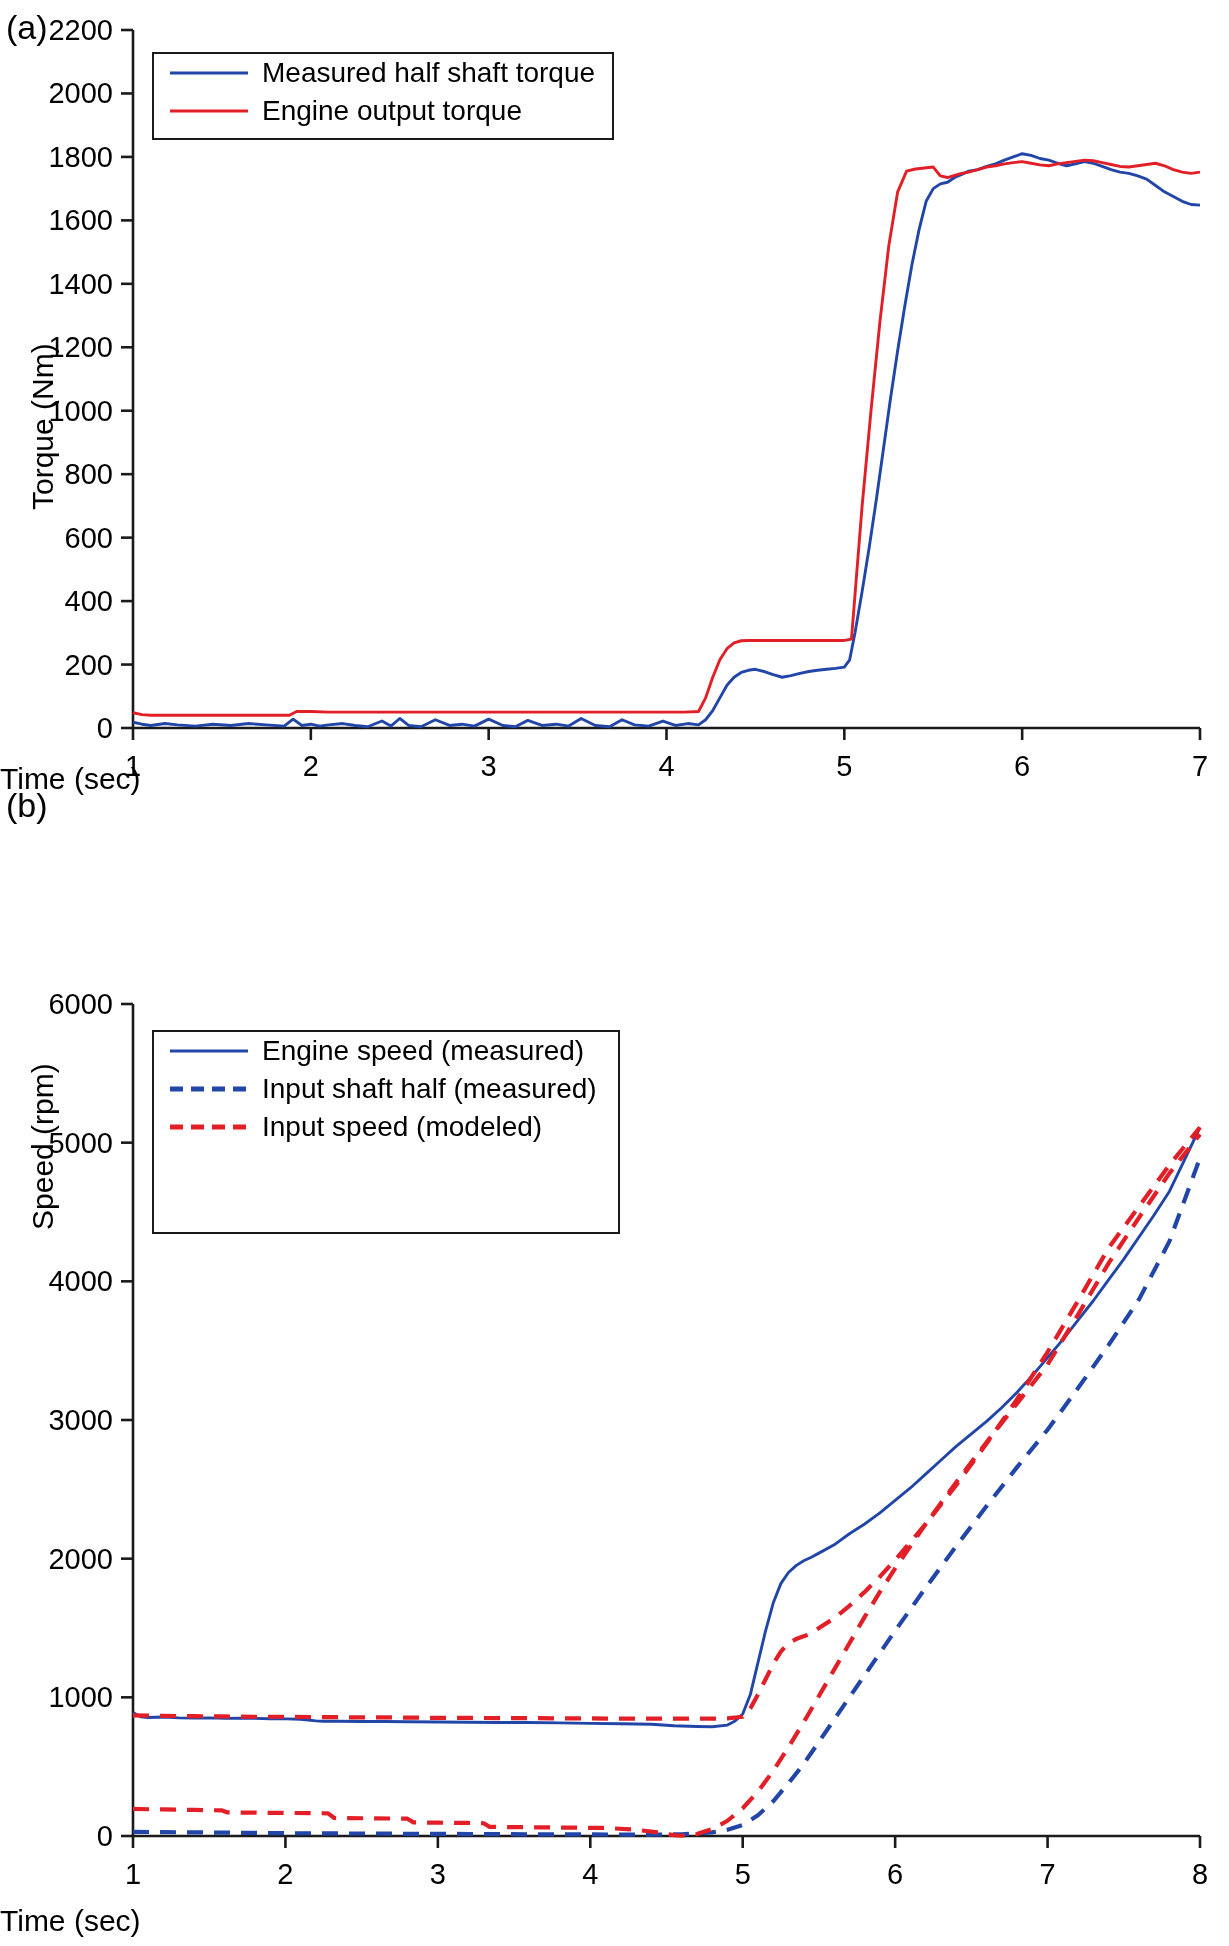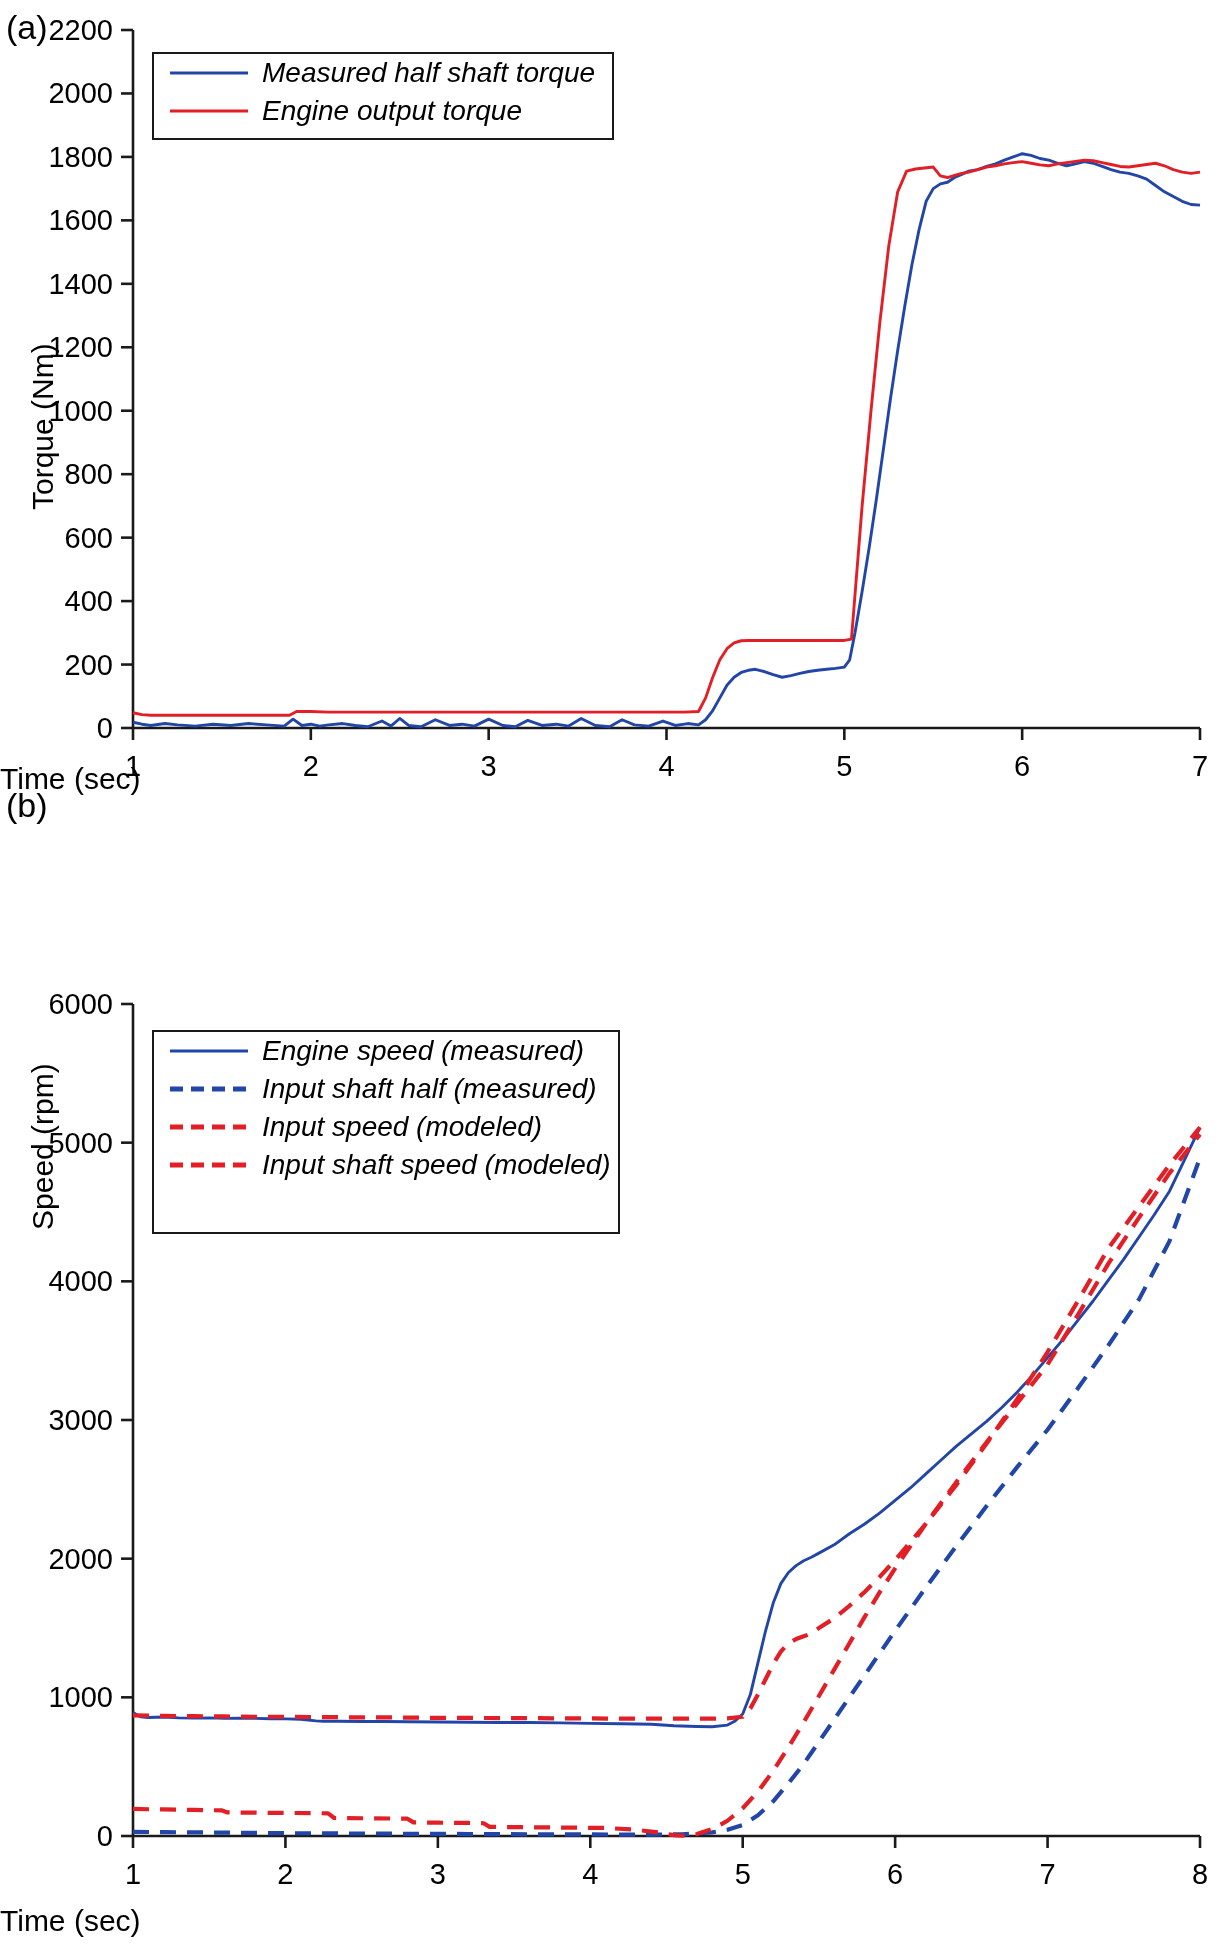--- a/index.html
+++ b/index.html
@@ -22,21 +22,21 @@
   .tick-text{font-size:29px;font-family:"Liberation Sans",sans-serif;fill:#000;}
   .legend-box{
     position:absolute;
     border:2px solid #1a1a1a;
     background:#ffffff;
     box-sizing:border-box;
   }
   .legend-row{display:flex;align-items:center;height:38px;}
   .legend-swatch{width:78px;height:0;margin:0 14px 0 16px;position:relative;flex:none;}
   .legend-swatch svg{position:absolute;left:0;top:-8px;}
-  .legend-label{font-size:28px;white-space:nowrap;line-height:1;font-style:italic;}
+  .legend-label{font-size:28px;white-space:nowrap;line-height:1;}
   .axis-line{stroke:#1a1a1a;stroke-width:2.6;fill:none;}
   .tickmark{stroke:#1a1a1a;stroke-width:2.6;}
 </style>
 </head>
 <body>
 
 <div class="figure">
 
   <div class="panel" id="panel-a">
     <div class="panel-letter" style="left:6px;top:8px;">(a)</div>
@@ -176,26 +176,18 @@
           <span class="legend-label">Input shaft half (measured)</span>
         </div>
         <div class="legend-row">
           <span class="legend-swatch">
             <svg width="78" height="16">
               <line x1="0" y1="8" x2="78" y2="8" stroke="#e21f26" stroke-width="5" stroke-dasharray="13 8"></line>
             </svg>
           </span>
           <span class="legend-label">Input speed (modeled)</span>
         </div>
-        <div class="legend-row">
-          <span class="legend-swatch">
-            <svg width="78" height="16">
-              <line x1="0" y1="8" x2="78" y2="8" stroke="#e21f26" stroke-width="5" stroke-dasharray="13 8"></line>
-            </svg>
-          </span>
-          <span class="legend-label">Input shaft speed (modeled)</span>
-        </div>
       </div>
 
     <div class="xlabel" style="left:0;top:1104px;width:1229px;">Time (sec)</div>
   </div>
 
 </div>
 
 </body></html>

